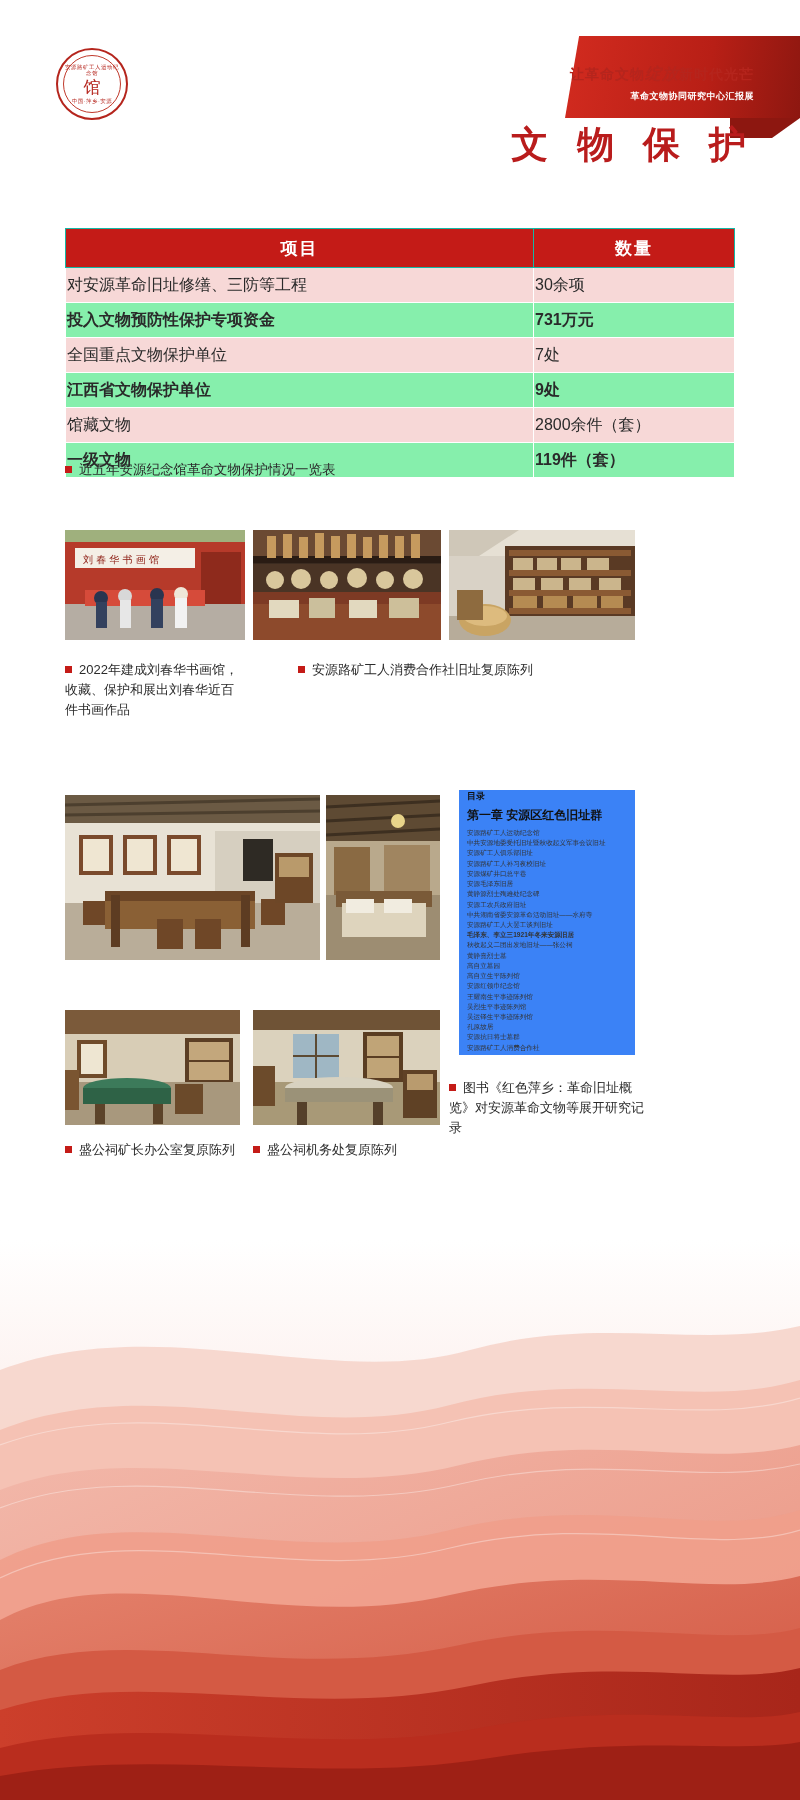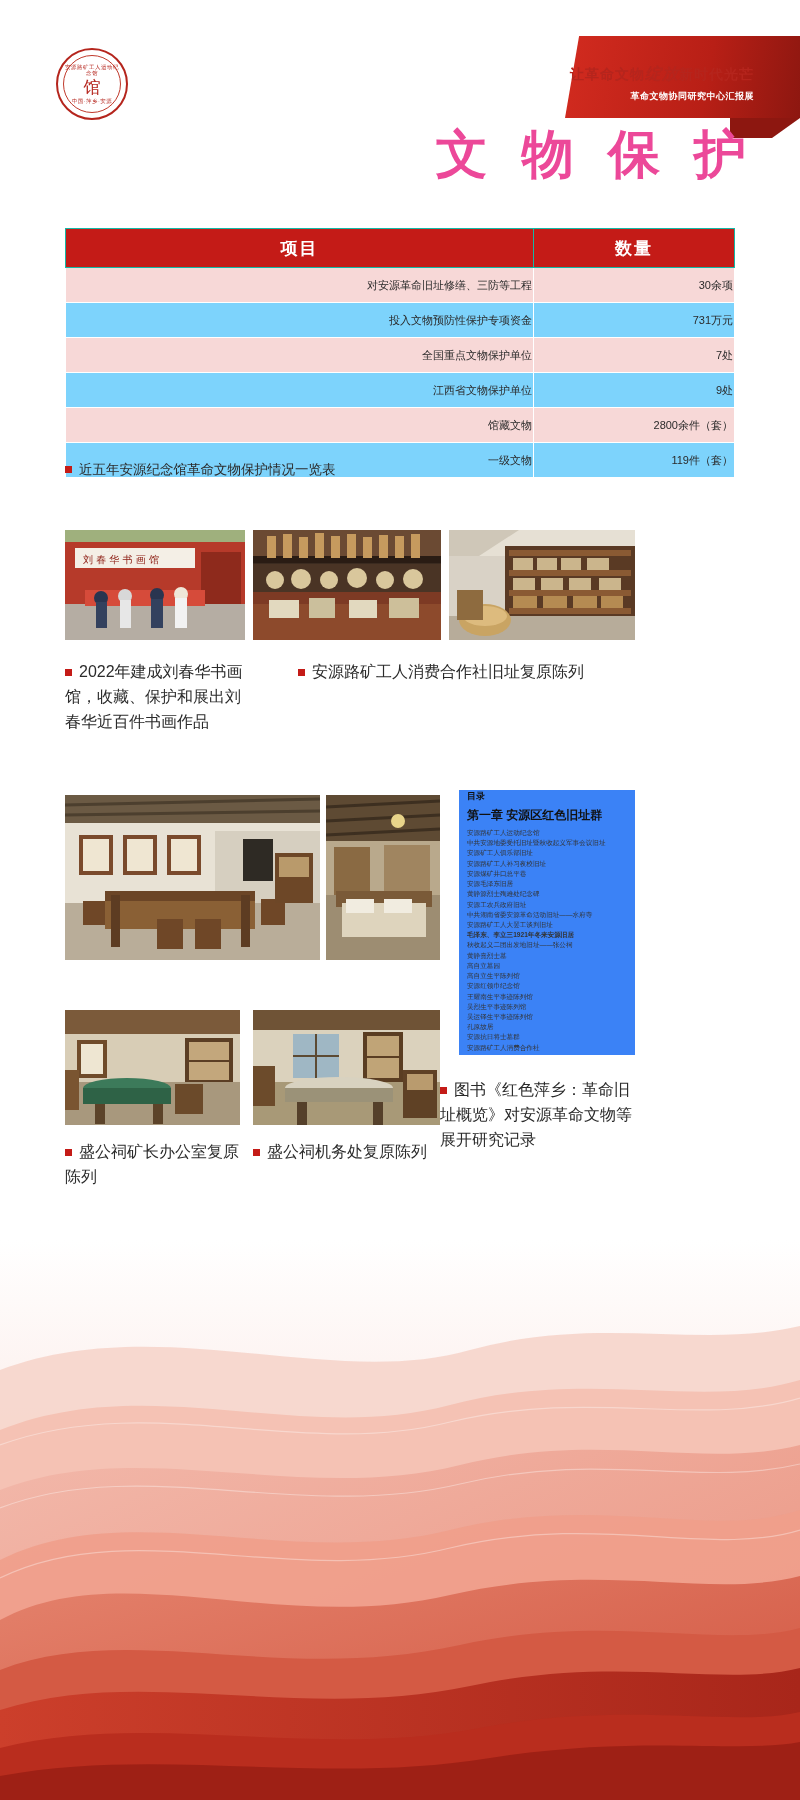--- a/index.html
+++ b/index.html
@@ -45,41 +45,41 @@
     color:#b5251d;font-weight:bold;
   }
   .slogan-main{font-size:14px;letter-spacing:1px;white-space:nowrap;}
   .slogan-main .italic{font-style:italic;font-size:16px;}
   .slogan-sub{font-size:9px;margin-top:5px;letter-spacing:.5px;color:#fff;
     background:transparent;white-space:nowrap;}
   .slogan-sub.on-ribbon{color:#ffffff;}
 
   .big-title{
     position:absolute;right:46px;top:120px;
-    font-size:52px;font-weight:bold;letter-spacing:8px;
-    color:#ec4899;white-space:nowrap;
+    font-size:37px;font-weight:bold;letter-spacing:8px;
+    color:#b91c1c;white-space:nowrap;
     font-family:"DejaVu Sans","Liberation Sans",sans-serif;
   }
 
   
   .table-wrap{position:absolute;left:65px;top:228px;width:670px;}
   table.stat{border-collapse:collapse;width:100%;table-layout:fixed;}
   table.stat th{
     background:#c41b17;color:#fff;font-size:17px;font-weight:bold;
     height:36px;border:1px solid #14b8a6;letter-spacing:2px;
   }
   table.stat th.c1{width:465px;}
   table.stat td{
-    height:32px;text-align:right;font-size:11px;color:#2a2a2a;
+    height:32px;text-align:left;font-size:16px;color:#2a2a2a;
     border:1px solid #ffffff;background:#f7d8d7;
   }
-  table.stat tr.alt td{background:#7dd3fc;}
+  table.stat tr.alt td{background:#86efac;font-weight:bold;}
 
   .caption{
-    font-size:16px;color:#2b2b2b;line-height:1.55;
+    font-size:13px;color:#2b2b2b;line-height:1.55;
   }
   .bullet{
     display:inline-block;width:7px;height:7px;background:#c41b17;
     margin-right:7px;vertical-align:1px;
   }
   .cap-table{position:absolute;left:65px;top:460px;font-size:13.5px;}
 
   
   .photo{position:absolute;background:#ef4444;overflow:hidden;}
 
@@ -101,21 +101,21 @@
   #cap4{position:absolute;left:65px;top:1140px;width:175px;}
   #cap5{position:absolute;left:253px;top:1140px;width:190px;}
 
   
   #toc{position:absolute;left:459px;top:790px;width:176px;height:265px;background:#3b82f6;}
   .toc-title{font-size:9px;font-weight:bold;color:#111;margin:0 0 4px 8px;}
   .toc-chapter{font-size:12px;font-weight:bold;color:#111;margin:0 0 4px 8px;}
   .toc-list{margin:0;padding:0 0 0 8px;list-style:none;}
   .toc-list li{font-size:6.6px;line-height:1.55;color:#333;white-space:nowrap;}
   .toc-list li.bold{font-weight:bold;}
-  #cap6{position:absolute;left:440px;top:1078px;width:195px;}
+  #cap6{position:absolute;left:449px;top:1078px;width:195px;}
 
   
   .waves{position:absolute;left:0;bottom:0;width:800px;height:560px;overflow:hidden;}
   .waves svg{display:block;}
 
   .cap-text{display:inline;}
 </style>
 </head>
 <body>
 

